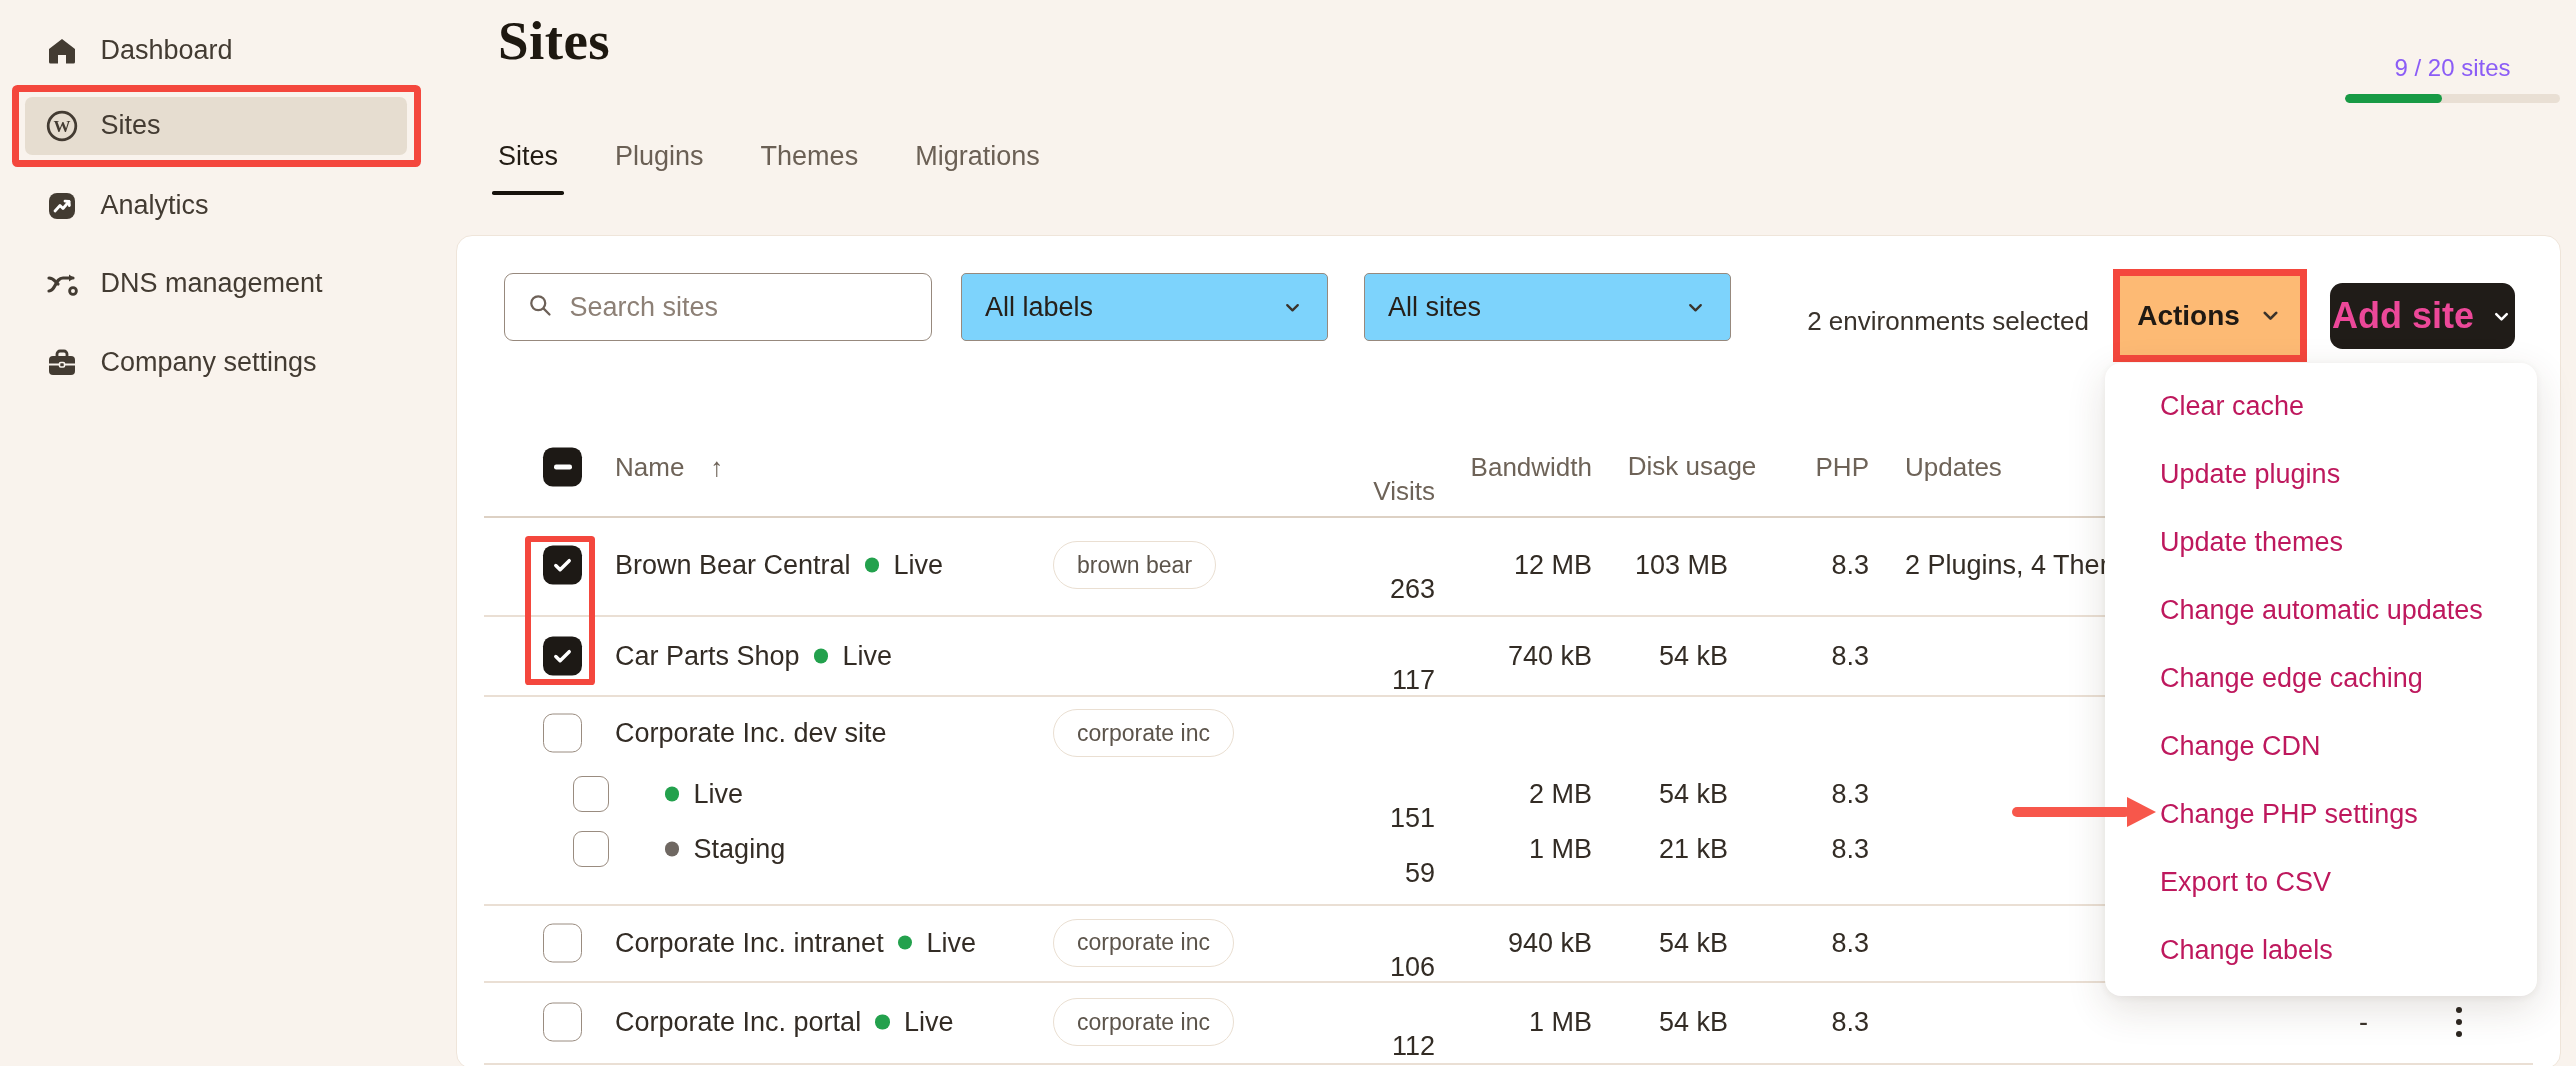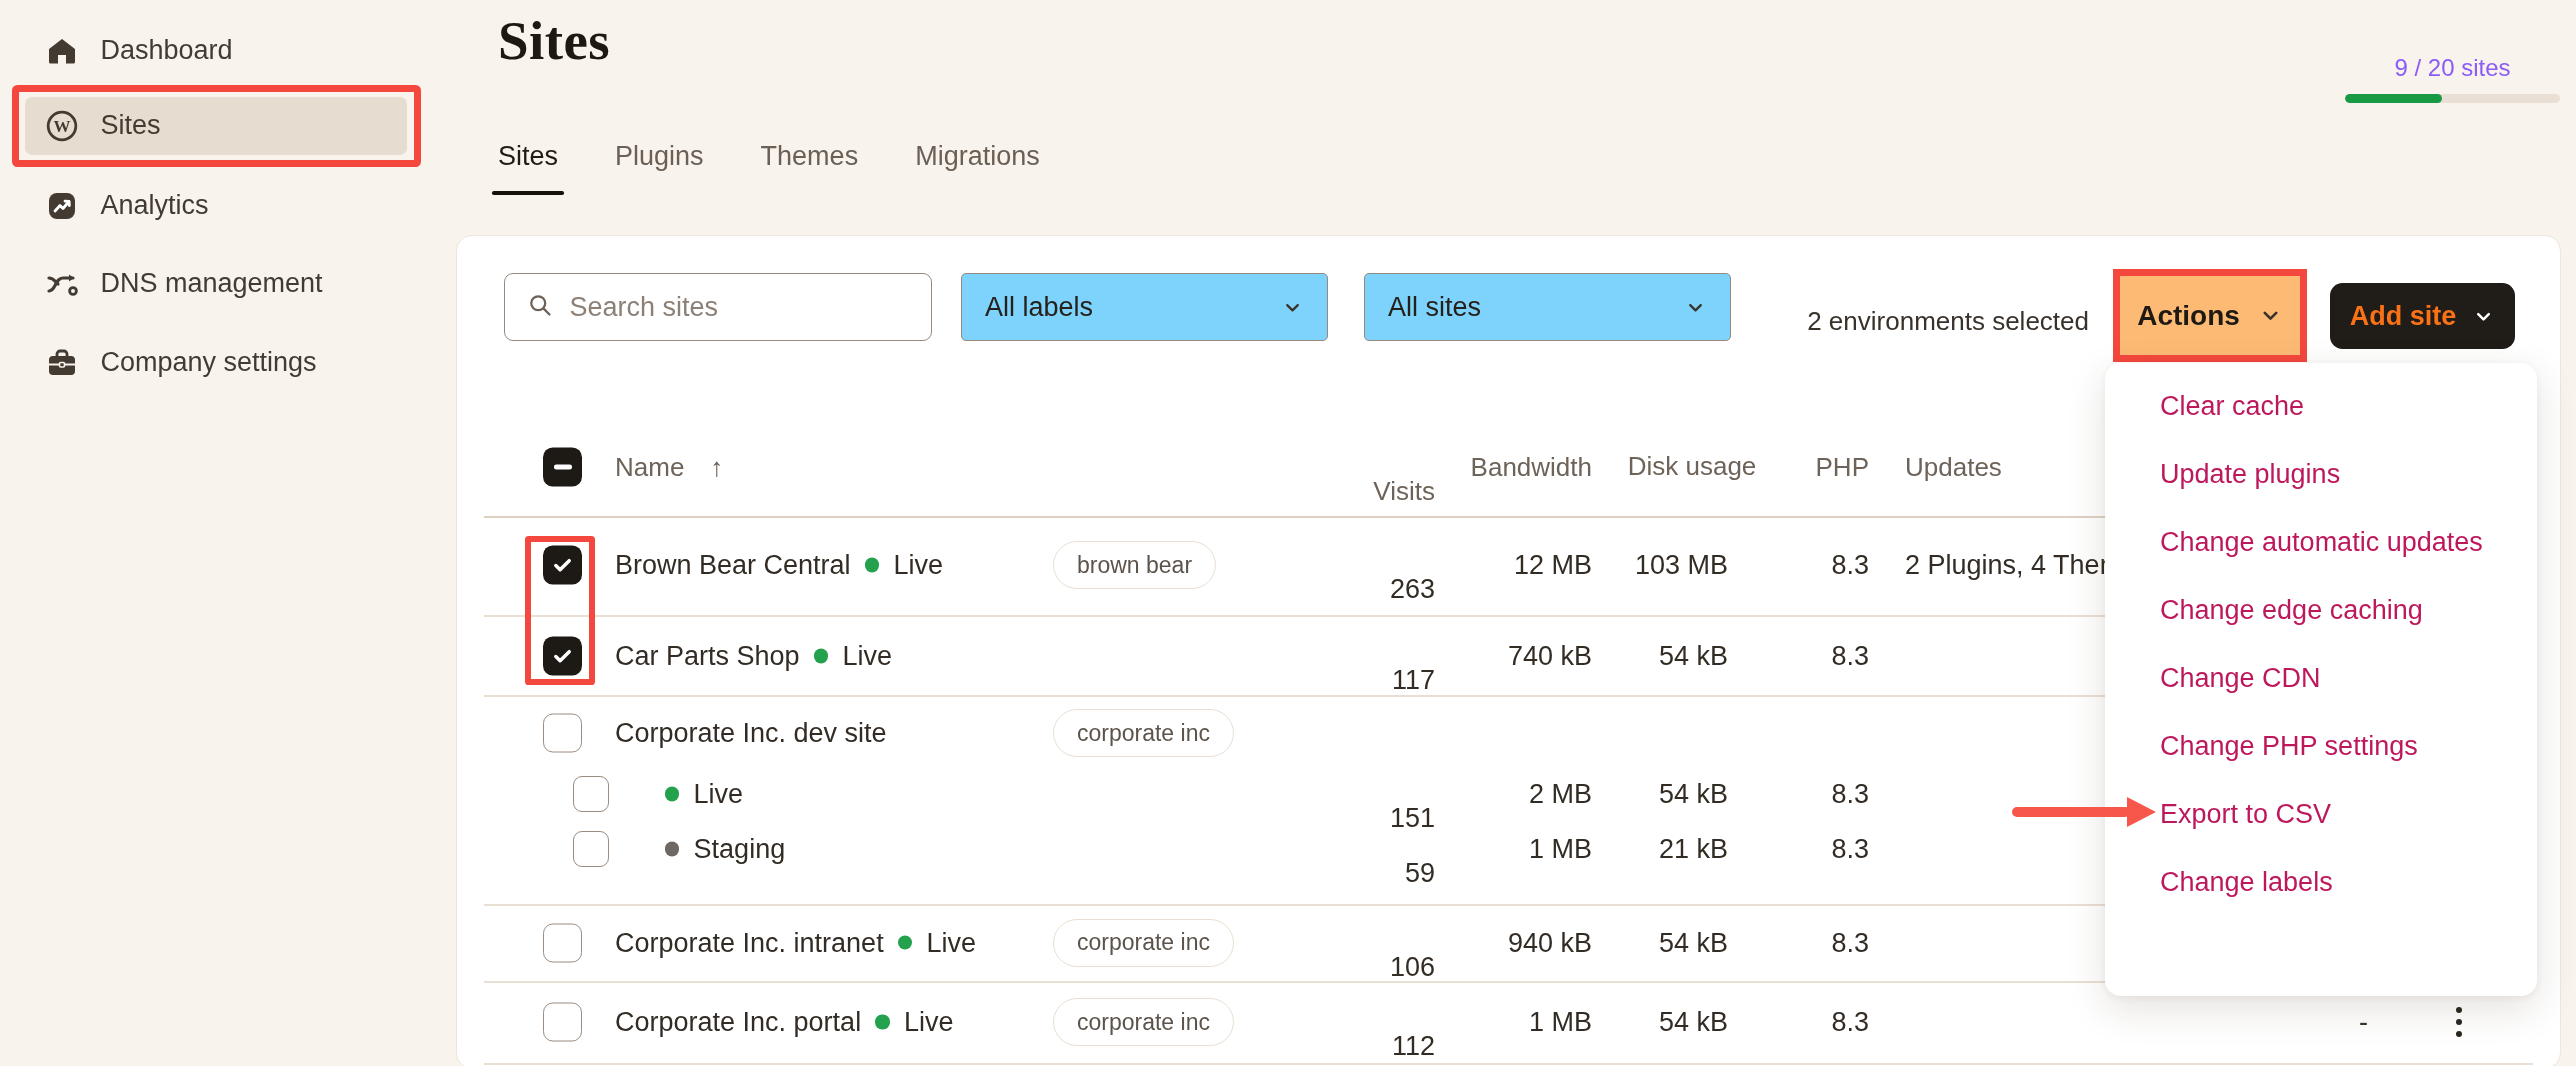--- a/index.html
+++ b/index.html
@@ -71,23 +71,23 @@
   .sel-count { position:absolute; right:471px; top:70px; font-size:26px; color:#39322b; }
 
   .actions-annotation {
     position:absolute; left:2113px; top:269px; width:194px; height:93px;
     border:7.2px solid #f4473d; background:#fdba74; z-index:40;
     display:flex; align-items:center; justify-content:center;
   }
   .btn-actions { display:flex; align-items:center; gap:18px; font-size:28px; font-weight:600; color:#1f1913; cursor:pointer; }
   .btn-add {
     position:absolute; left:2330px; top:283px; width:185px; height:66px; z-index:40;
-    background:#201c18; border-radius:12.5px; color:#f97316; cursor:pointer;
+    background:#201c18; border-radius:12.5px; color:#ec4899; cursor:pointer;
     display:flex; align-items:center; justify-content:center; gap:16px;
-    font-size:27px; font-weight:600;
+    font-size:36px; font-weight:600;
   }
   .btn-add .chev { color:#fff; }
 
   
   .thead { position:absolute; left:0; right:0; top:188px; height:86px; }
   .th { position:absolute; top:50%; transform:translateY(-50%); font-size:26px; color:#6e6358; }
   .cell { position:absolute; top:50%; transform:translateY(-50%); font-size:27px; color:#332c25; }
   .col-name    { left:158px; }
   .col-visits  { right:1125px; text-align:right;margin-top:24px; }
   .col-bw      { right:968px; text-align:right; }
@@ -404,20 +404,21 @@
     <span class="chev">
       <svg width="23" height="23" viewBox="0 0 24 24">
           <path d="M6.5 9.5 L12 15 L17.5 9.5" fill="none" stroke="currentColor" stroke-width="2.6" stroke-linecap="round" stroke-linejoin="round"></path>
         </svg>
     </span>
   </div>
 
   <div class="menu">
     <div class="menu-item">Clear cache</div>
     <div class="menu-item">Update plugins</div>
+    <div class="menu-item">Update themes</div>
     <div class="menu-item">Change automatic updates</div>
     <div class="menu-item">Change edge caching</div>
     <div class="menu-item">Change CDN</div>
     <div class="menu-item">Change PHP settings</div>
     <div class="menu-item">Export to CSV</div>
     <div class="menu-item">Change labels</div>
   </div>
 
   <div class="arrow-body"></div>
   <div class="arrow-head"></div>

